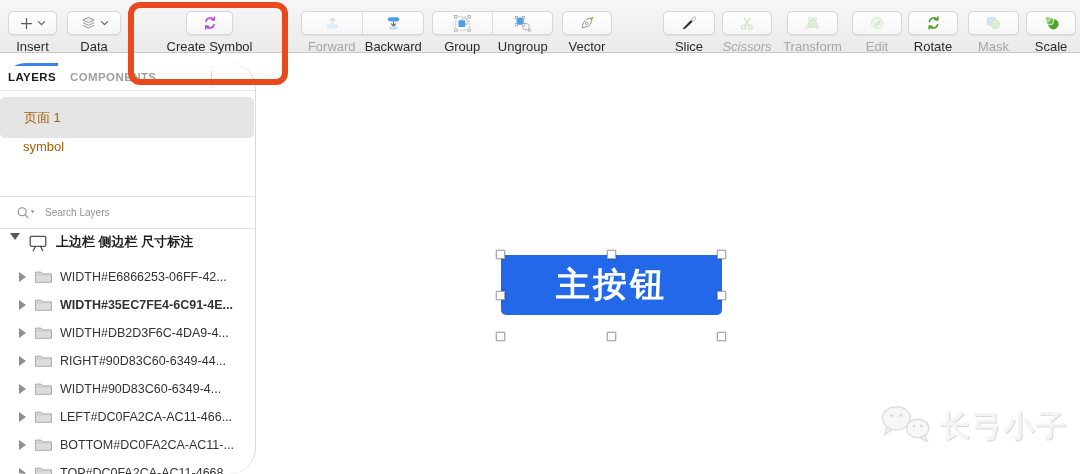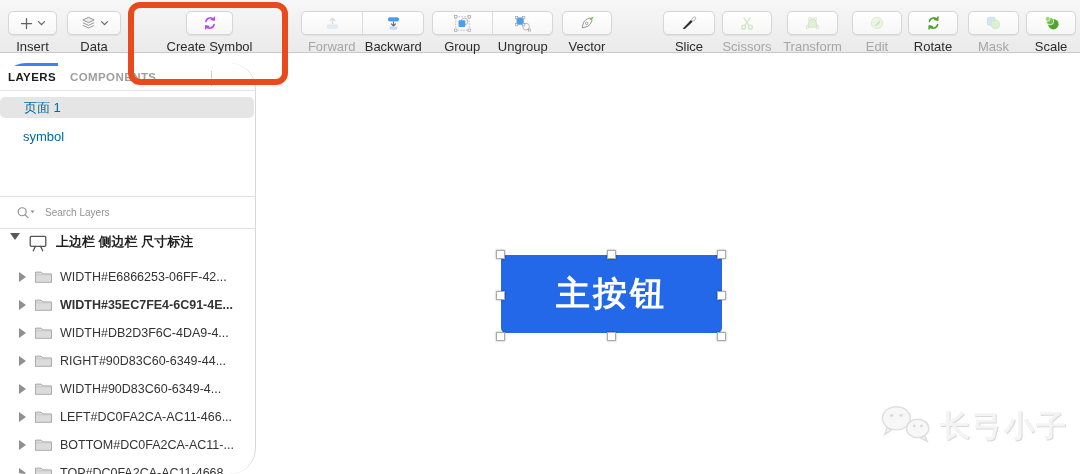--- a/index.html
+++ b/index.html
@@ -30,22 +30,22 @@
   
   .sidebar { position:absolute; left:0; top:63px; width:256px; height:411px; background:#fff;
     border-right:1px solid #d8d8d8; overflow:hidden;border-radius:26px; }
   .tab-indicator { position:absolute; left:0; top:0; width:58px; height:3px; background:#3e7ff2; }
   .tabs { position:absolute; left:0; top:0; width:100%; height:28px; border-bottom:1px solid #e4e4e4;
     display:flex; align-items:center; }
   .tab { font-size:11.5px; font-weight:bold; letter-spacing:0.4px; }
   .tab.active { color:#1c1c1c; margin-left:8px; }
   .tab.inactive { color:#9e9e9e; margin-left:14px; }
   .tabs-divider { position:absolute; left:211px; top:8px; width:1px; height:15px; background:#d0d0d0; }
-  .page-row { position:absolute; left:0; width:254px; height:21px; display:flex; align-items:center;
-    font-size:13px; color:#0369a1; }
+  .page-row { position:absolute; left:0; width:254px; height:41px; display:flex; align-items:center;
+    font-size:13px; color:#a16207; }
   .page-row.selected { background:#e5e5e5; border-radius:5px; }
   .page-row span { margin-left:24px; }
   .page-row.r2 span { margin-left:23px; }
   .search-row { position:absolute; left:0; top:133px; width:256px; height:33px;
     border-top:1px solid #e2e2e2; border-bottom:1px solid #e2e2e2; display:flex; align-items:center; }
   .search-row svg { margin-left:16px; }
   .search-row input { border:none; outline:none; background:transparent; margin-left:9px;
     font-size:10px; color:#3a3a3a; width:180px; font-family:Liberation Sans, sans-serif; }
   .search-row input::placeholder { color:#929292; }
   .tree-header { position:absolute; left:0; top:170px; width:256px; height:30px; display:flex; align-items:flex-start; }
@@ -54,21 +54,21 @@
   .tree-header .ab-icon { margin-left:7px; }
   .tree-header .t { margin-left:7px; font-size:13px; font-weight:bold; color:#1f1f1f; white-space:nowrap; }
   .tree-row { position:absolute; left:0; width:256px; height:28px; display:flex; align-items:center; }
   .tri-right { width:0; height:0; border-top:5px solid transparent; border-bottom:5px solid transparent;
     border-left:7px solid #8f8f8f; margin-left:19px; }
   .tree-row .folder { margin-left:8px; }
   .tree-row .t { margin-left:7px; font-size:12.5px; color:#333; white-space:nowrap; }
 
   
   .canvas { position:absolute; left:257px; top:64px; right:0; bottom:0; background:#fff; }
-  .blue-btn { position:absolute; left:501px; top:255px; width:221px; height:78px; background:#2268e8;
+  .blue-btn { position:absolute; left:501px; top:255px; width:221px; height:60px; background:#2268e8;
     border-radius:5px; display:flex; align-items:center; justify-content:center;
     color:#ffffff; font-size:34px; font-weight:bold; letter-spacing:3px; }
   .handle { position:absolute; width:9px; height:9px; background:#ffffff; border:1px solid #ababab;
     box-shadow:0 0 2px rgba(0,0,0,0.35); }
 
   
   .red-box { position:absolute; left:128px; top:2px; width:160px; height:83px;
     border:6px solid #e8491d; border-radius:12px; z-index:50; }
   .watermark { position:absolute; left:878px; top:403px; display:flex; align-items:center; z-index:40; }
   .watermark .wm-text { font-size:30px; font-weight:bold; letter-spacing:2px; color:#f4f4f4;
@@ -188,21 +188,21 @@
     <div class="tool" style="left:663px;width:52px;">
       <div class="btn">
         <svg width="18" height="18" viewBox="0 0 24 24">
           <path d="M3.5 19.5 L14.5 8 L16.8 10.3 L6.5 20 Z" fill="#2e2e2e"></path>
           <path d="M15.5 7 L18 4.3 Q19.4 3.2 20.5 4.3 Q21.6 5.4 20.6 6.9 L18 9.6 Z" fill="#f6f6f6" stroke="#9a9a9a" stroke-width="1"></path>
         </svg>
       </div>
       <div class="lbl">Slice</div>
     </div>
 
-    <div class="tool disabled" style="left:722px;width:50px;">
+    <div class="tool disabled" style="left:722px;width:50px;font-style:italic;">
       <div class="btn">
         <svg width="18" height="18" viewBox="0 0 24 24">
           <g stroke="#a9d690" stroke-width="1.6" fill="none">
             <circle cx="7.5" cy="17.5" r="2.6"></circle>
               <circle cx="16.5" cy="17.5" r="2.6"></circle>
             <path d="M9.2 15.4 L16.5 4.5 M14.8 15.4 L7.5 4.5"></path>
           </g>
         </svg>
       </div>
       <div class="lbl">Scissors</div>

